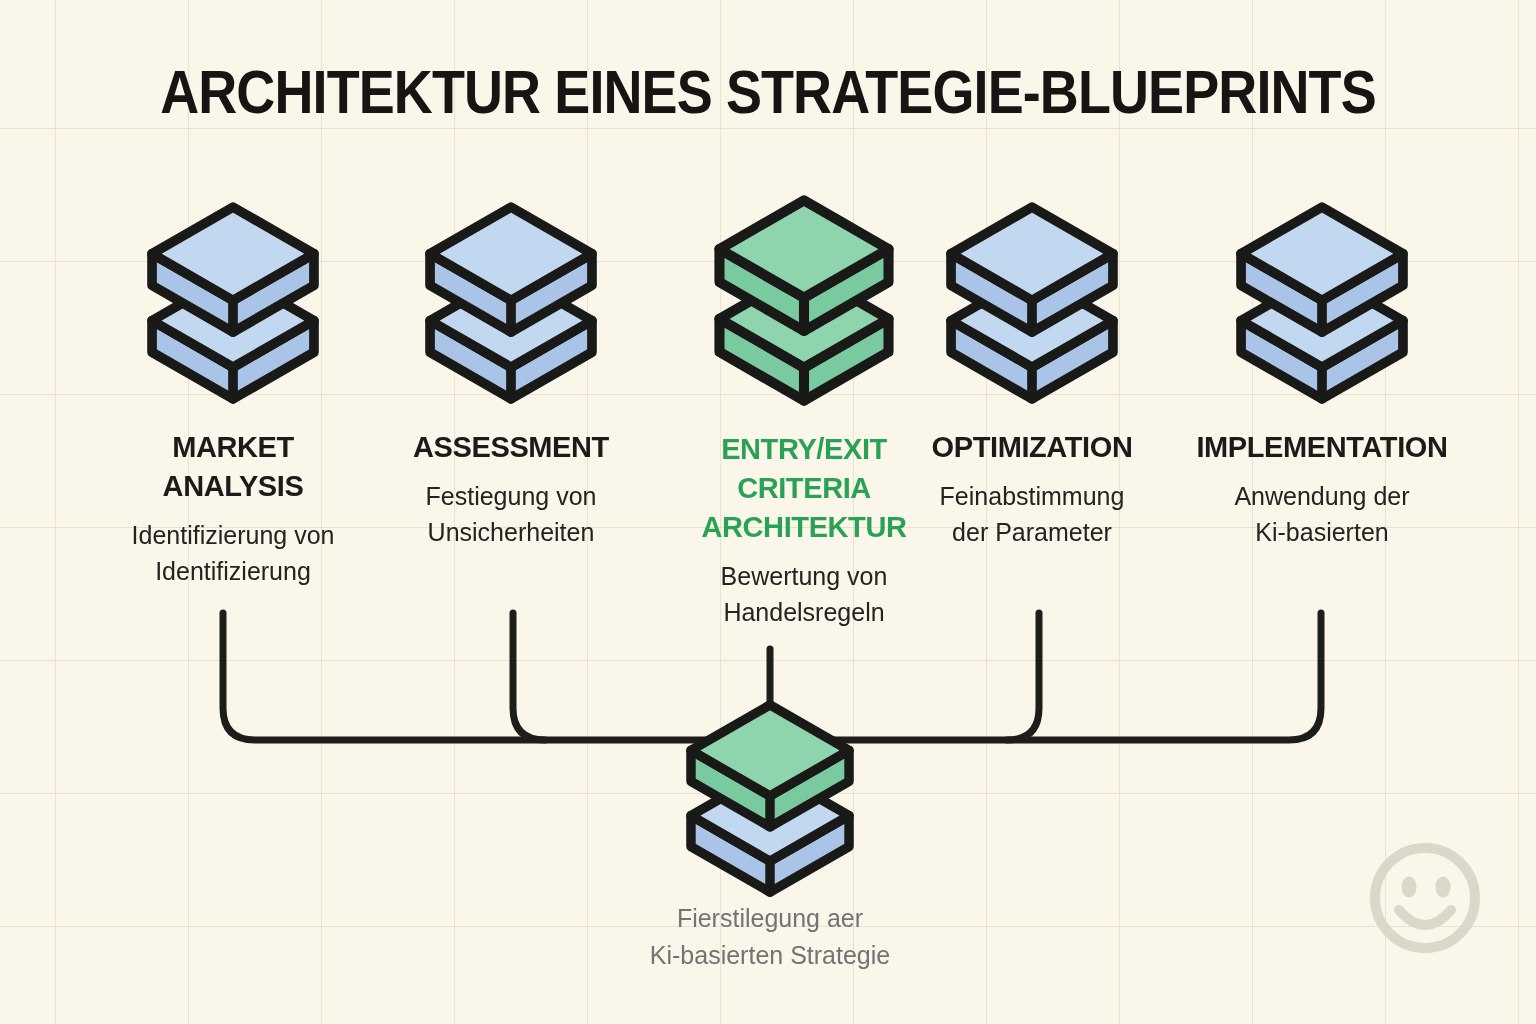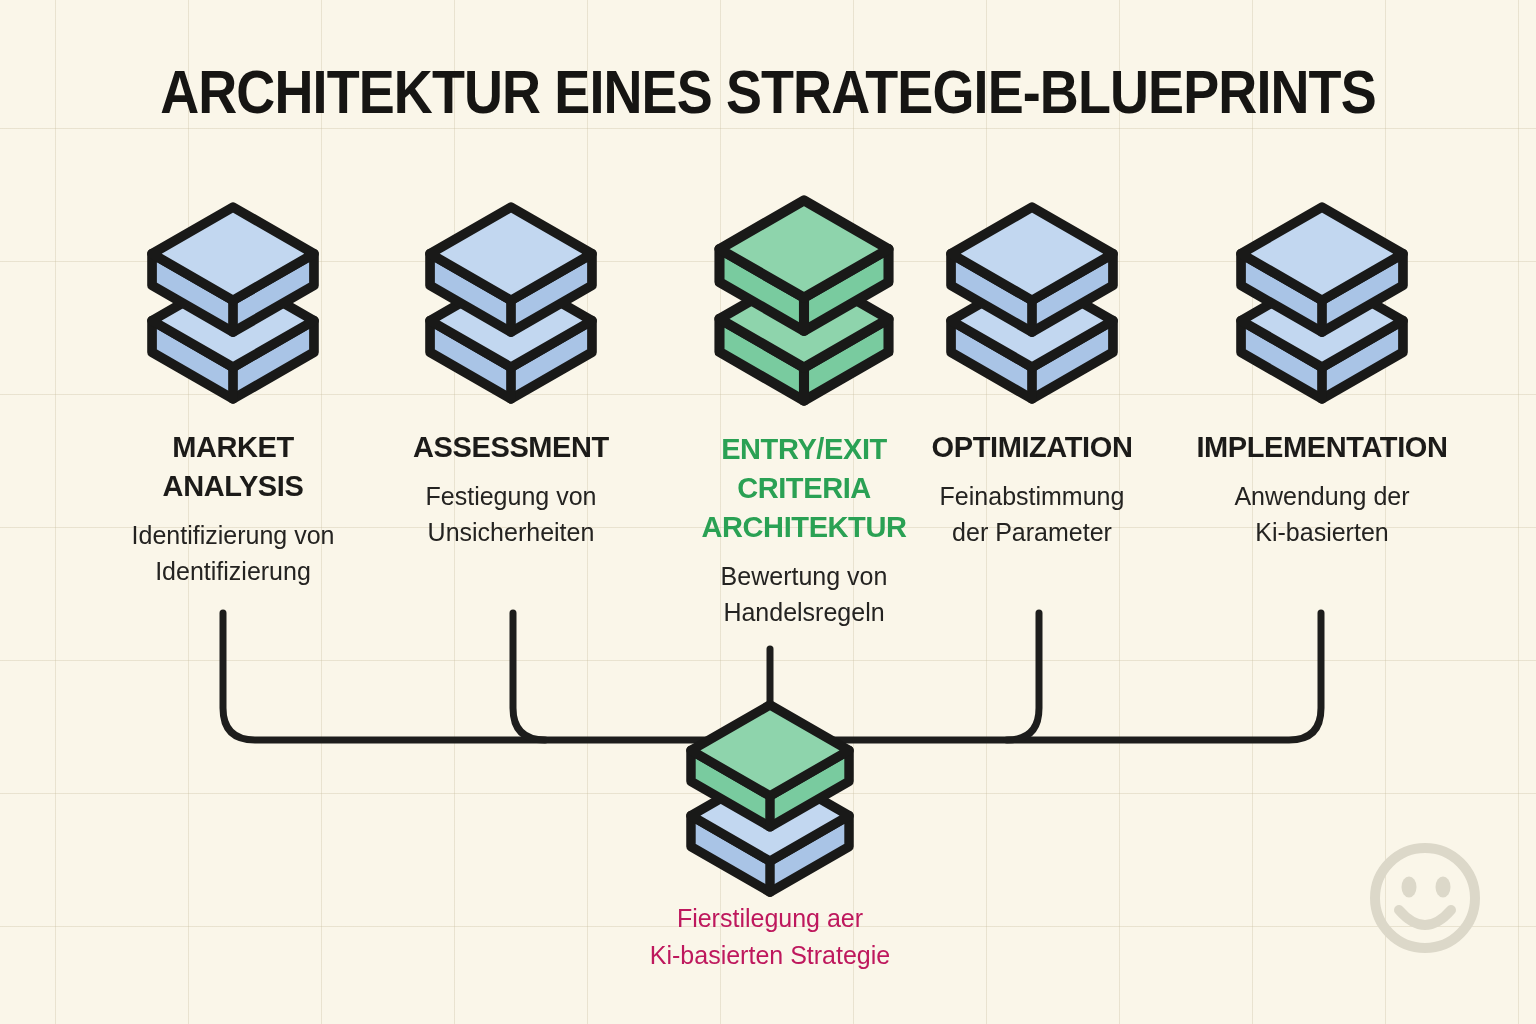--- a/index.html
+++ b/index.html
@@ -39,21 +39,21 @@
     margin-top:11px;font-size:25px;color:#242321;line-height:36px;
   }
   .subtitle .sline{display:block;}
   .center-node{
     position:absolute;left:684px;top:698px;width:172px;z-index:3;
   }
   .center-node svg.stack{width:172px;height:201px;}
   .center-label{
     position:absolute;left:770px;top:900px;width:440px;z-index:2;
     transform:translateX(-50%);text-align:center;
-    font-size:25px;color:#be185d;line-height:37px;
+    font-size:25px;color:#737373;line-height:37px;
   }
   .center-label .sline{display:block;}
 </style>
 </head>
 <body>
 
 <div class="stage">
 
   <div class="title">ARCHITEKTUR EINES STRATEGIE-BLUEPRINTS</div>
 

